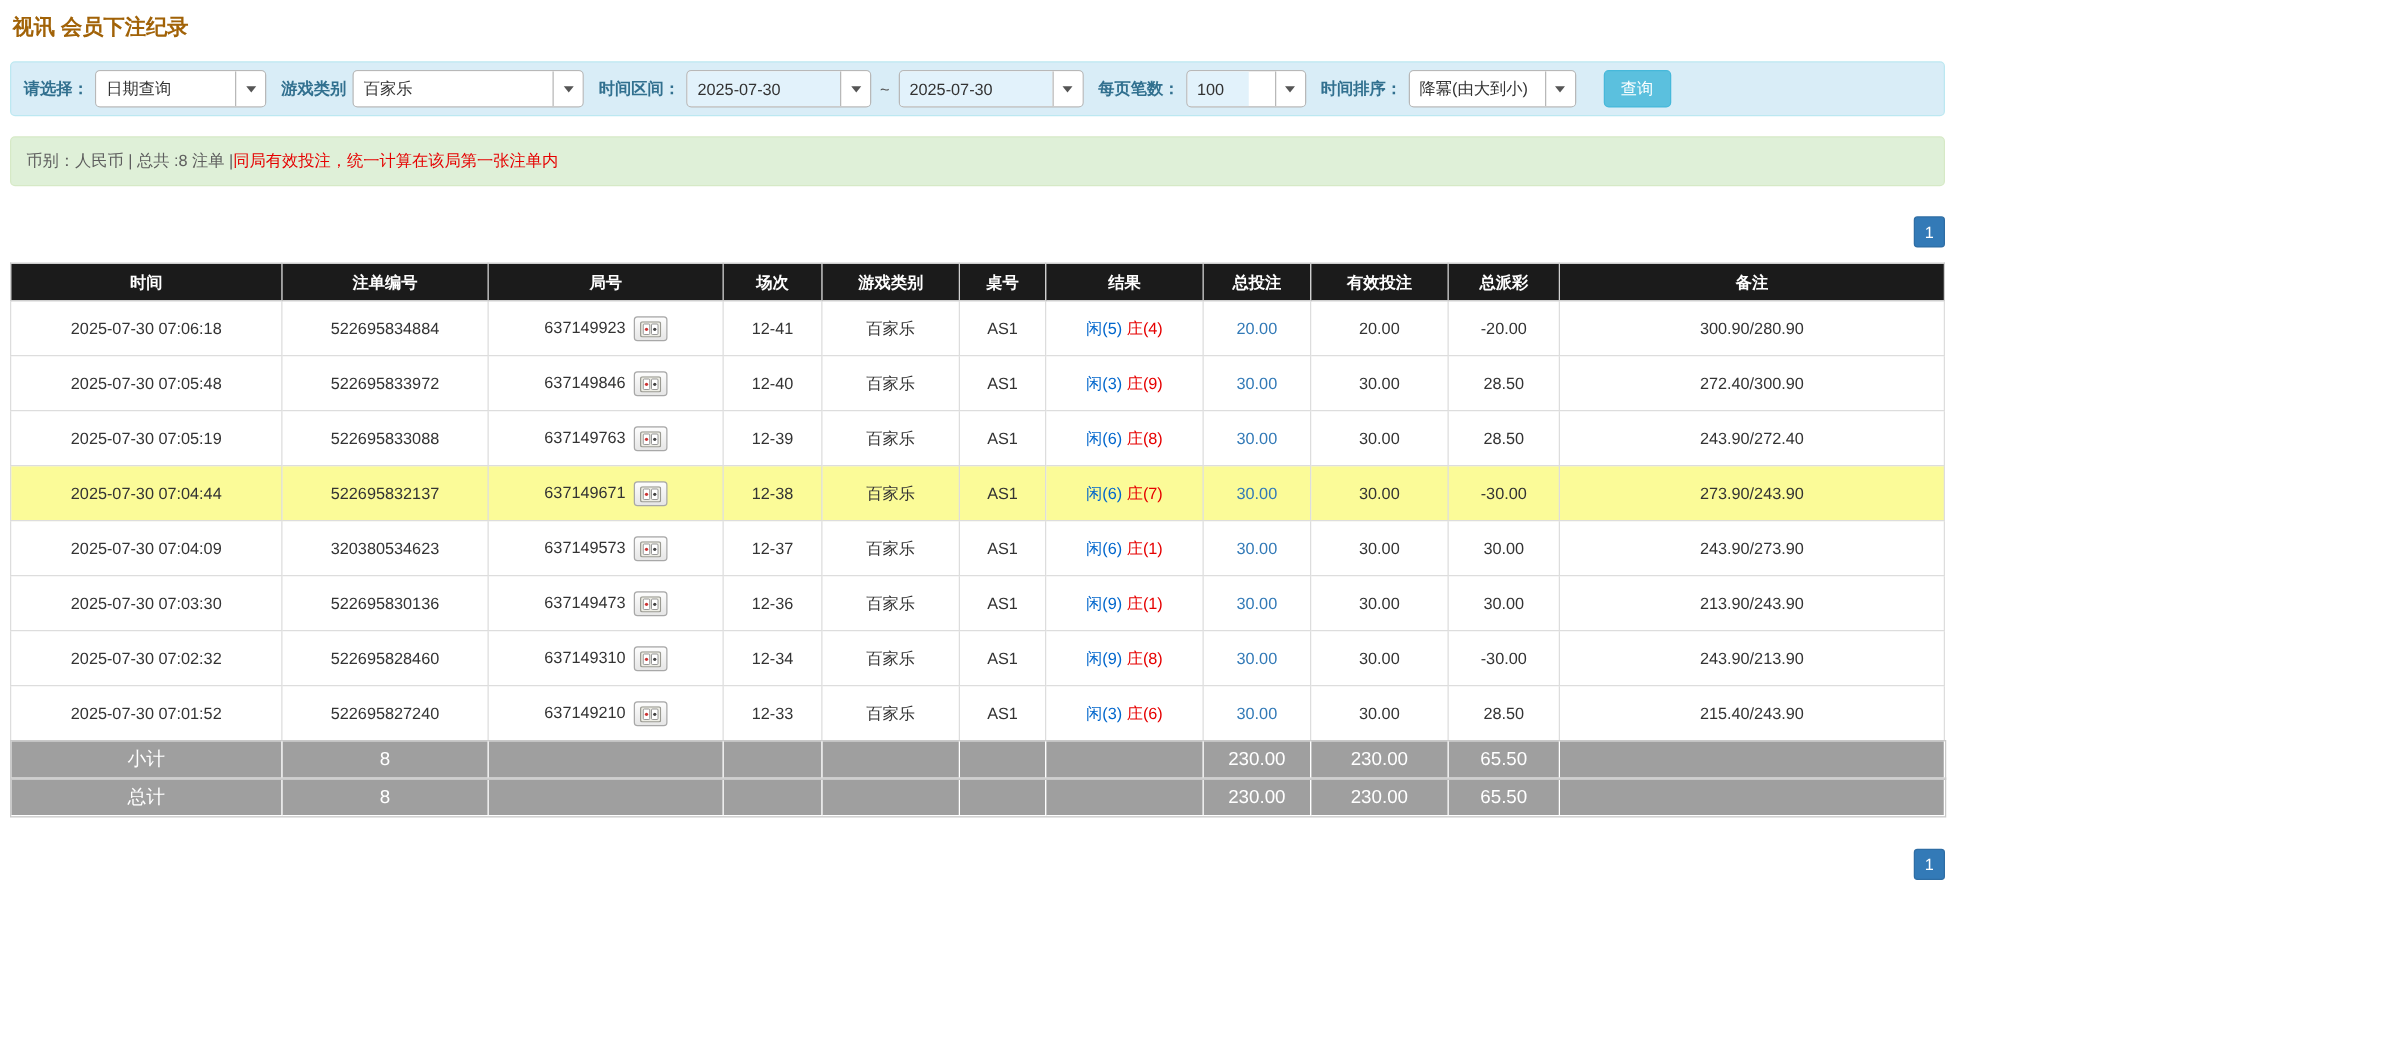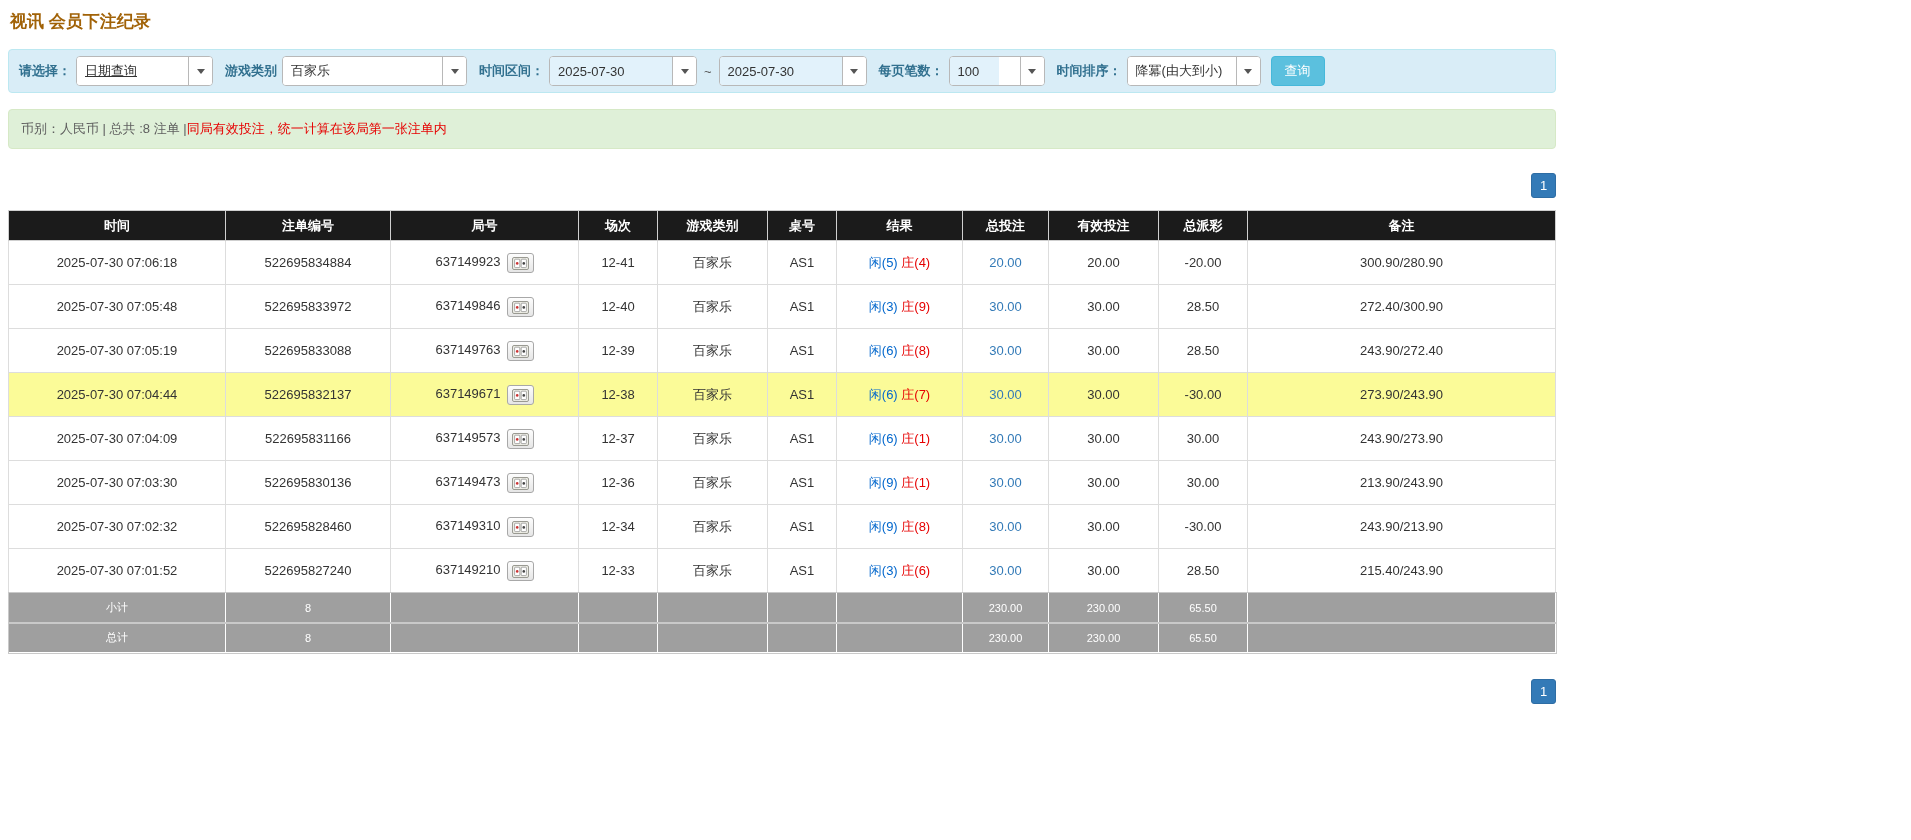--- a/index.html
+++ b/index.html
@@ -10,45 +10,45 @@
 
   
   .filter-bar{background:#d9edf7;border:1px solid #bce8f1;border-radius:4px;height:44px;display:flex;align-items:center;padding:0 10px;}
   .flabel{font-weight:bold;color:#31708f;margin:0 5px 0 12px;white-space:nowrap;}
   .flabel.first{margin-left:0;}
   .combo{display:inline-flex;align-items:stretch;height:30px;border:1px solid #b8b8b8;border-radius:4px;background:#fff;overflow:hidden;cursor:pointer;flex:none;}
   .combo .val{display:flex;align-items:center;padding:0 8px;flex:1;color:#333;background:#fff;white-space:nowrap;overflow:hidden;}
   .combo.tint .val{background:#e2f2fb;}
   .combo .caret-box{width:24px;display:flex;align-items:center;justify-content:center;border-left:1px solid #b8b8b8;background:#fff;}
   .caret{width:0;height:0;border-left:4px solid transparent;border-right:4px solid transparent;border-top:5px solid #555;}
-  .w-query{width:137px;text-decoration:underline;}
+  .w-query{width:137px;}
   .w-game{width:185px;}
   .w-date{width:148px;}
   .w-pp{width:96px;gap:21px;}
   .w-sort{width:134px;text-align:right;}
   .tilde{color:#555;margin:0 7px;}
-  .btn-search{height:30px;background:#5bc0de;border:1px solid #46b8da;color:#fff;border-radius:4px;padding:0 13px;margin-left:10px;font-size:13px;cursor:pointer;font-family:inherit;}
+  .btn-search{height:30px;background:#5bc0de;border:1px solid #46b8da;color:#fff;border-radius:4px;padding:0 13px;margin-left:22px;font-size:13px;cursor:pointer;font-family:inherit;}
 
   
   .info-bar{background:#dff0d8;border:1px solid #d6e9c6;border-radius:4px;height:40px;display:flex;align-items:center;justify-content:flex-start;padding:0 12px;margin-top:16px;}
   .info-left{color:#5e5e5e;}
   .info-right{color:#e60000;}
 
   
   .pagi{display:flex;justify-content:flex-end;}
   .pagi.top{margin:24px 0 12px;}
   .pagi.bottom{margin:26px 0 10px;}
   .page-btn{min-width:25px;height:25px;background:#337ab7;border:1px solid #2e6da4;color:#fff;border-radius:3px;font-size:13px;display:flex;align-items:center;justify-content:center;cursor:pointer;padding:0 6px;}
 
   
   .bet-table{width:100%;border-collapse:collapse;table-layout:fixed;}
   .bet-table th{background:#1b1b1b;color:#fff;font-weight:bold;height:30px;border:1px solid #cfcfcf;text-align:center;font-size:13px;padding:0 4px;}
   .bet-table tbody td{border:1px solid #ddd;height:44px;text-align:center;padding:0 4px;background:#fff;font-size:13px;color:#333;}
   .bet-table tbody tr.hl td{background:#fbfb98;}
-  .bet-table tfoot td{background:#9f9f9f;color:#fff;border:1px solid #fff;height:30px;text-align:center;font-size:11px;}
+  .bet-table tfoot td{background:#9f9f9f;color:#fff;border:1px solid #fff;height:30px;text-align:center;font-size:15px;}
   .bet-table tfoot tr{outline:1px solid #c9c9c9;}
   .player{color:#0066cc;}
   .banker{color:#e60000;}
   .bet-link{color:#337ab7;text-decoration:none;cursor:pointer;}
   .neg{color:#e60000;}
   .round-icon-btn{margin-left:6px;vertical-align:middle;background:linear-gradient(#fdfdfd,#e6e6e6);border:1px solid #a8a8a8;border-radius:3px;padding:3px 4px 2px;cursor:pointer;line-height:0;}
 </style>
 </head>
 <body>
 
@@ -217,21 +217,21 @@
           <td>百家乐</td>
           <td>AS1</td>
           <td><span class="player">闲(6)</span> <span class="banker">庄(7)</span></td>
           <td><a class="bet-link" href="#">30.00</a></td>
           <td>30.00</td>
           <td class="neg">-30.00</td>
           <td>273.90/243.90</td>
         </tr>
         <tr>
           <td>2025-07-30 07:04:09</td>
-          <td>522695831166</td>
+          <td>320380534623</td>
           <td><span>637149573</span><button class="round-icon-btn"><svg width="17" height="13" viewBox="0 0 17 13">
                 <rect x="0.5" y="0.5" width="16" height="12" rx="1.5" fill="#eeeee6" stroke="#9a9a92"></rect>
                 <rect x="2.6" y="2.2" width="5.2" height="8.4" rx="0.8" fill="#fff" stroke="#8a8a8a" stroke-width="0.7"></rect>
                 <rect x="9.2" y="2.2" width="5.2" height="8.4" rx="0.8" fill="#fff" stroke="#8a8a8a" stroke-width="0.7"></rect>
                 <circle cx="5.2" cy="6.4" r="1.3" fill="#cc3333"></circle>
                 <circle cx="11.8" cy="6.4" r="1.3" fill="#444"></circle>
               </svg></button></td>
           <td>12-37</td>
           <td>百家乐</td>
           <td>AS1</td>

